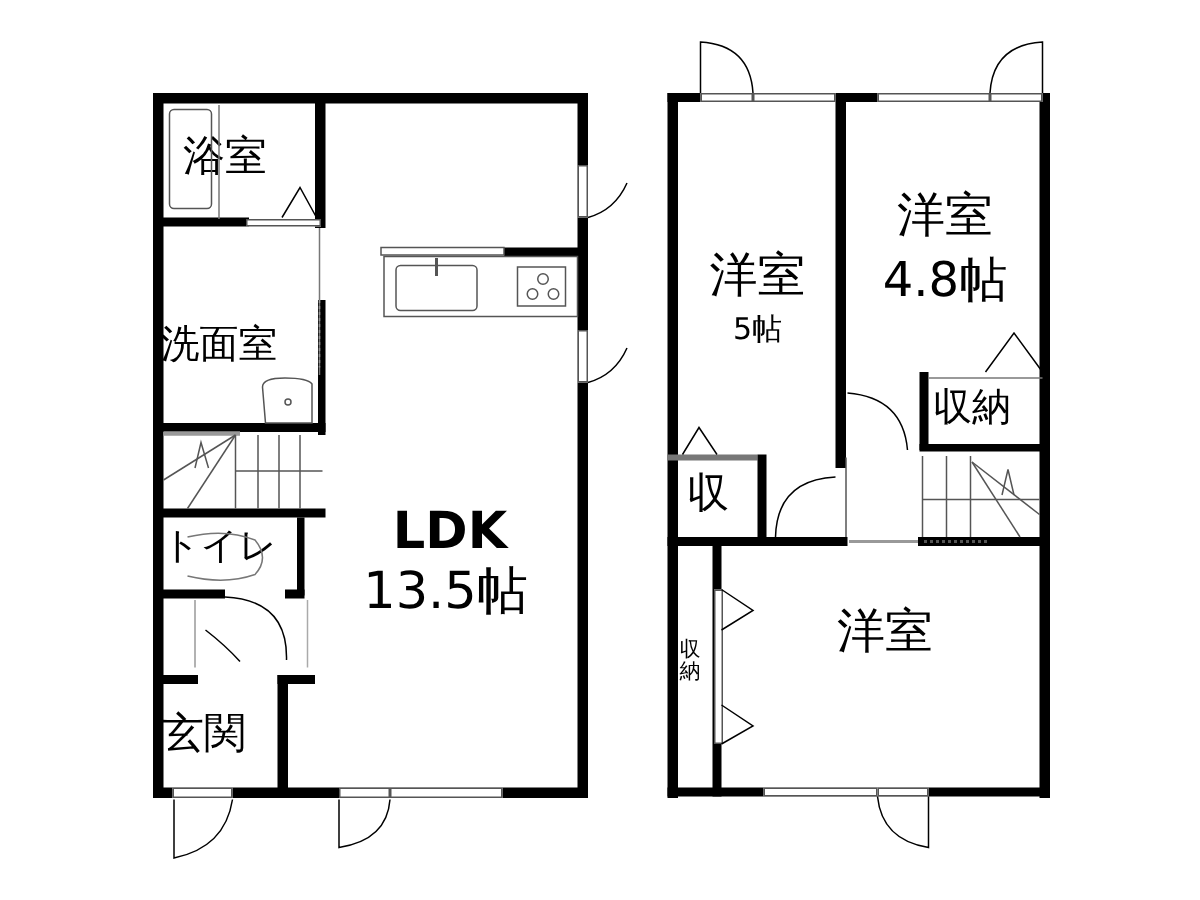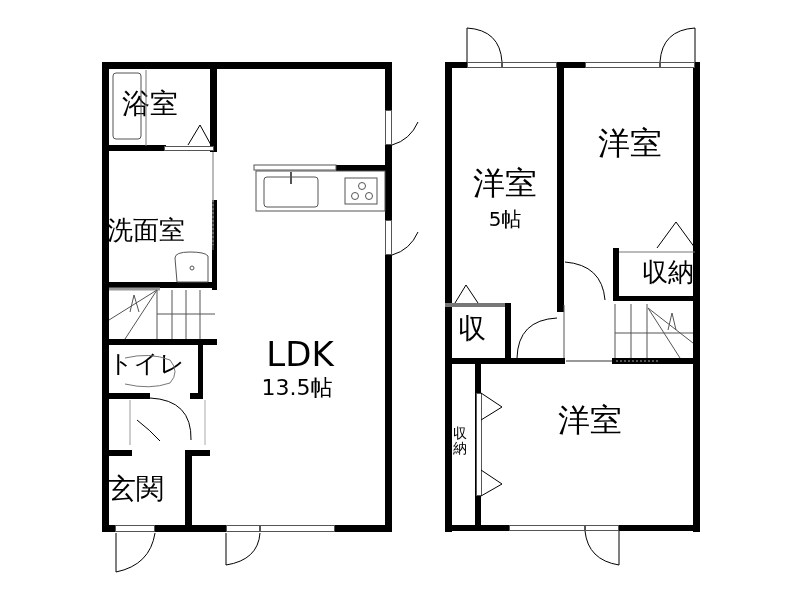--- a/index.html
+++ b/index.html
@@ -48,22 +48,22 @@
     <div class="win" style="left:385px;top:110px;width:7px;height:35px;"></div>
     <div class="win" style="left:385px;top:220px;width:7px;height:35px;"></div>
     <div class="win" style="left:115px;top:525px;width:40px;height:7px;"></div>
     <div class="win" style="left:226px;top:525px;width:34px;height:7px;"></div>
     <div class="win" style="left:260px;top:525px;width:75px;height:7px;"></div>
 
     <div class="lbl" style="left:122px;top:88px;font-size:28px;">浴室</div>
     <div class="lbl" style="left:107px;top:200px;font-size:26px;margin-top:16px;">洗面室</div>
     <div class="lbl" style="left:108px;top:350px;font-size:25px;">トイレ</div>
     <div class="lbl" style="left:108px;top:473px;font-size:28px;">玄関</div>
-    <div class="lbl" style="left:250px;top:335px;width:100px;font-size:34px;">LDK</div>
-    <div class="lbl" style="left:232px;top:375px;width:130px;font-size:22px;">13.5帖</div>
+    <div class="lbl" style="left:250px;top:335px;width:100px;font-size:34px;font-weight:bold;">LDK</div>
+    <div class="lbl" style="left:232px;top:375px;width:130px;font-size:34px;">13.5帖</div>
   </div>
 
   <div class="room" style="left:0;top:0;width:800px;height:600px;">
 
     <div class="w" style="left:445px;top:62px;width:7px;height:470px;"></div>
     <div class="w" style="left:445px;top:62px;width:255px;height:6px;"></div>
     <div class="w" style="left:693px;top:62px;width:7px;height:470px;"></div>
     <div class="w" style="left:445px;top:525px;width:255px;height:6px;"></div>
 
     <div class="w" style="left:557px;top:62px;width:7px;height:250px;"></div>
@@ -83,21 +83,22 @@
     <div class="win" style="left:502px;top:62px;width:55px;height:6px;"></div>
     <div class="win" style="left:585px;top:62px;width:75px;height:6px;"></div>
     <div class="win" style="left:660px;top:62px;width:35px;height:6px;"></div>
     <div class="win" style="left:509px;top:525px;width:76px;height:6px;"></div>
     <div class="win" style="left:585px;top:525px;width:34px;height:6px;"></div>
     <div class="win" style="left:476px;top:393px;width:6px;height:103px;"></div>
 
     <div class="lbl" style="left:460px;top:165px;width:90px;font-size:32px;">洋室</div>
     <div class="lbl" style="left:460px;top:208px;width:90px;font-size:20px;">5帖</div>
     <div class="lbl" style="left:580px;top:125px;width:100px;font-size:32px;">洋室</div>
-    <div class="lbl" style="left:622px;top:258px;font-size:26px;margin-left:20px;">収納</div>
+    <div class="lbl" style="left:580px;top:168px;width:100px;font-size:32px;">4.8帖</div>
+    <div class="lbl" style="left:622px;top:258px;font-size:26px;">収納</div>
     <div class="lbl" style="left:458px;top:313px;font-size:28px;">収</div>
     <div class="lbl" style="left:453px;top:426px;font-size:14px;line-height:1.05;">収
 納</div>
     <div class="lbl" style="left:540px;top:402px;width:100px;font-size:32px;">洋室</div>
   </div>
 
   <svg class="ov" viewBox="0 0 800 600">
     <g fill="none" stroke="#000" stroke-width="1">
 
       <rect x="113" y="73" width="28" height="66" rx="3" stroke="#555"></rect>

